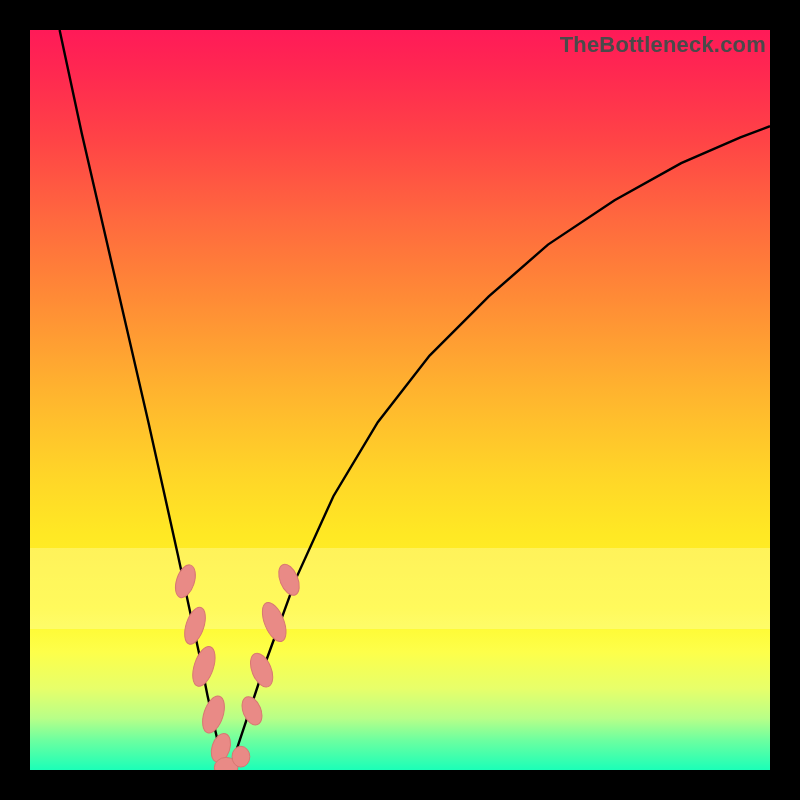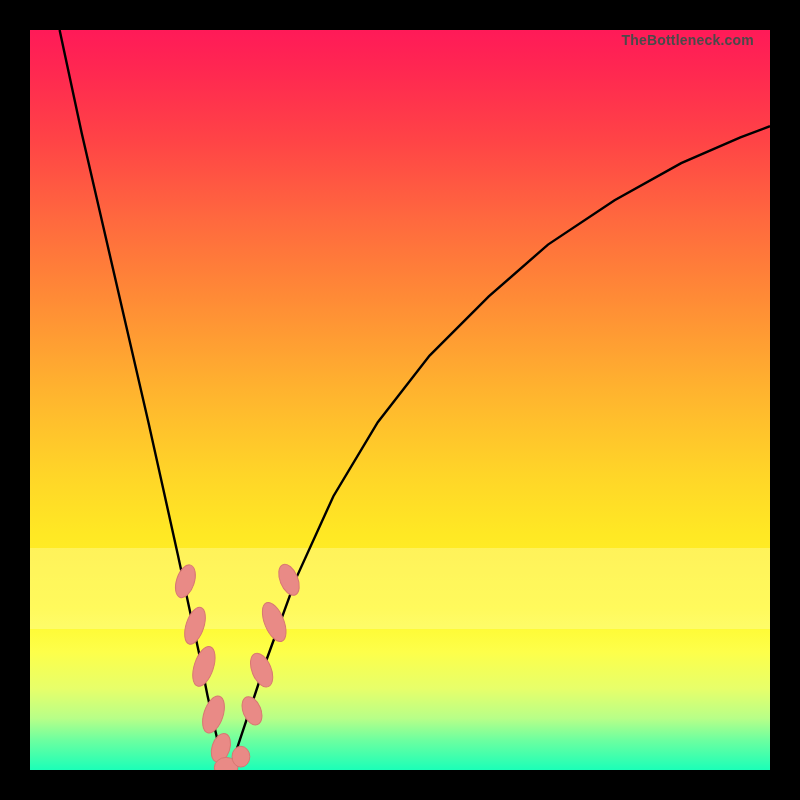--- a/index.html
+++ b/index.html
@@ -42,24 +42,24 @@
   }
   .highlight-band {
     position: absolute;
     left: 0;
     width: 100%;
     background: rgba(255, 255, 180, 0.35);
     mix-blend-mode: screen;
   }
   .watermark {
     position: absolute;
-    right: 16px;
+    right: 4px;
     top: 2px;
     color: #4a4a4a;
-    font-size: 14px;
+    font-size: 22px;
     font-weight: 600;
     letter-spacing: 0.2px;
   }
   svg.plot {
     position: absolute;
     inset: 0;
   }
 </style>
 </head>
 <body>

